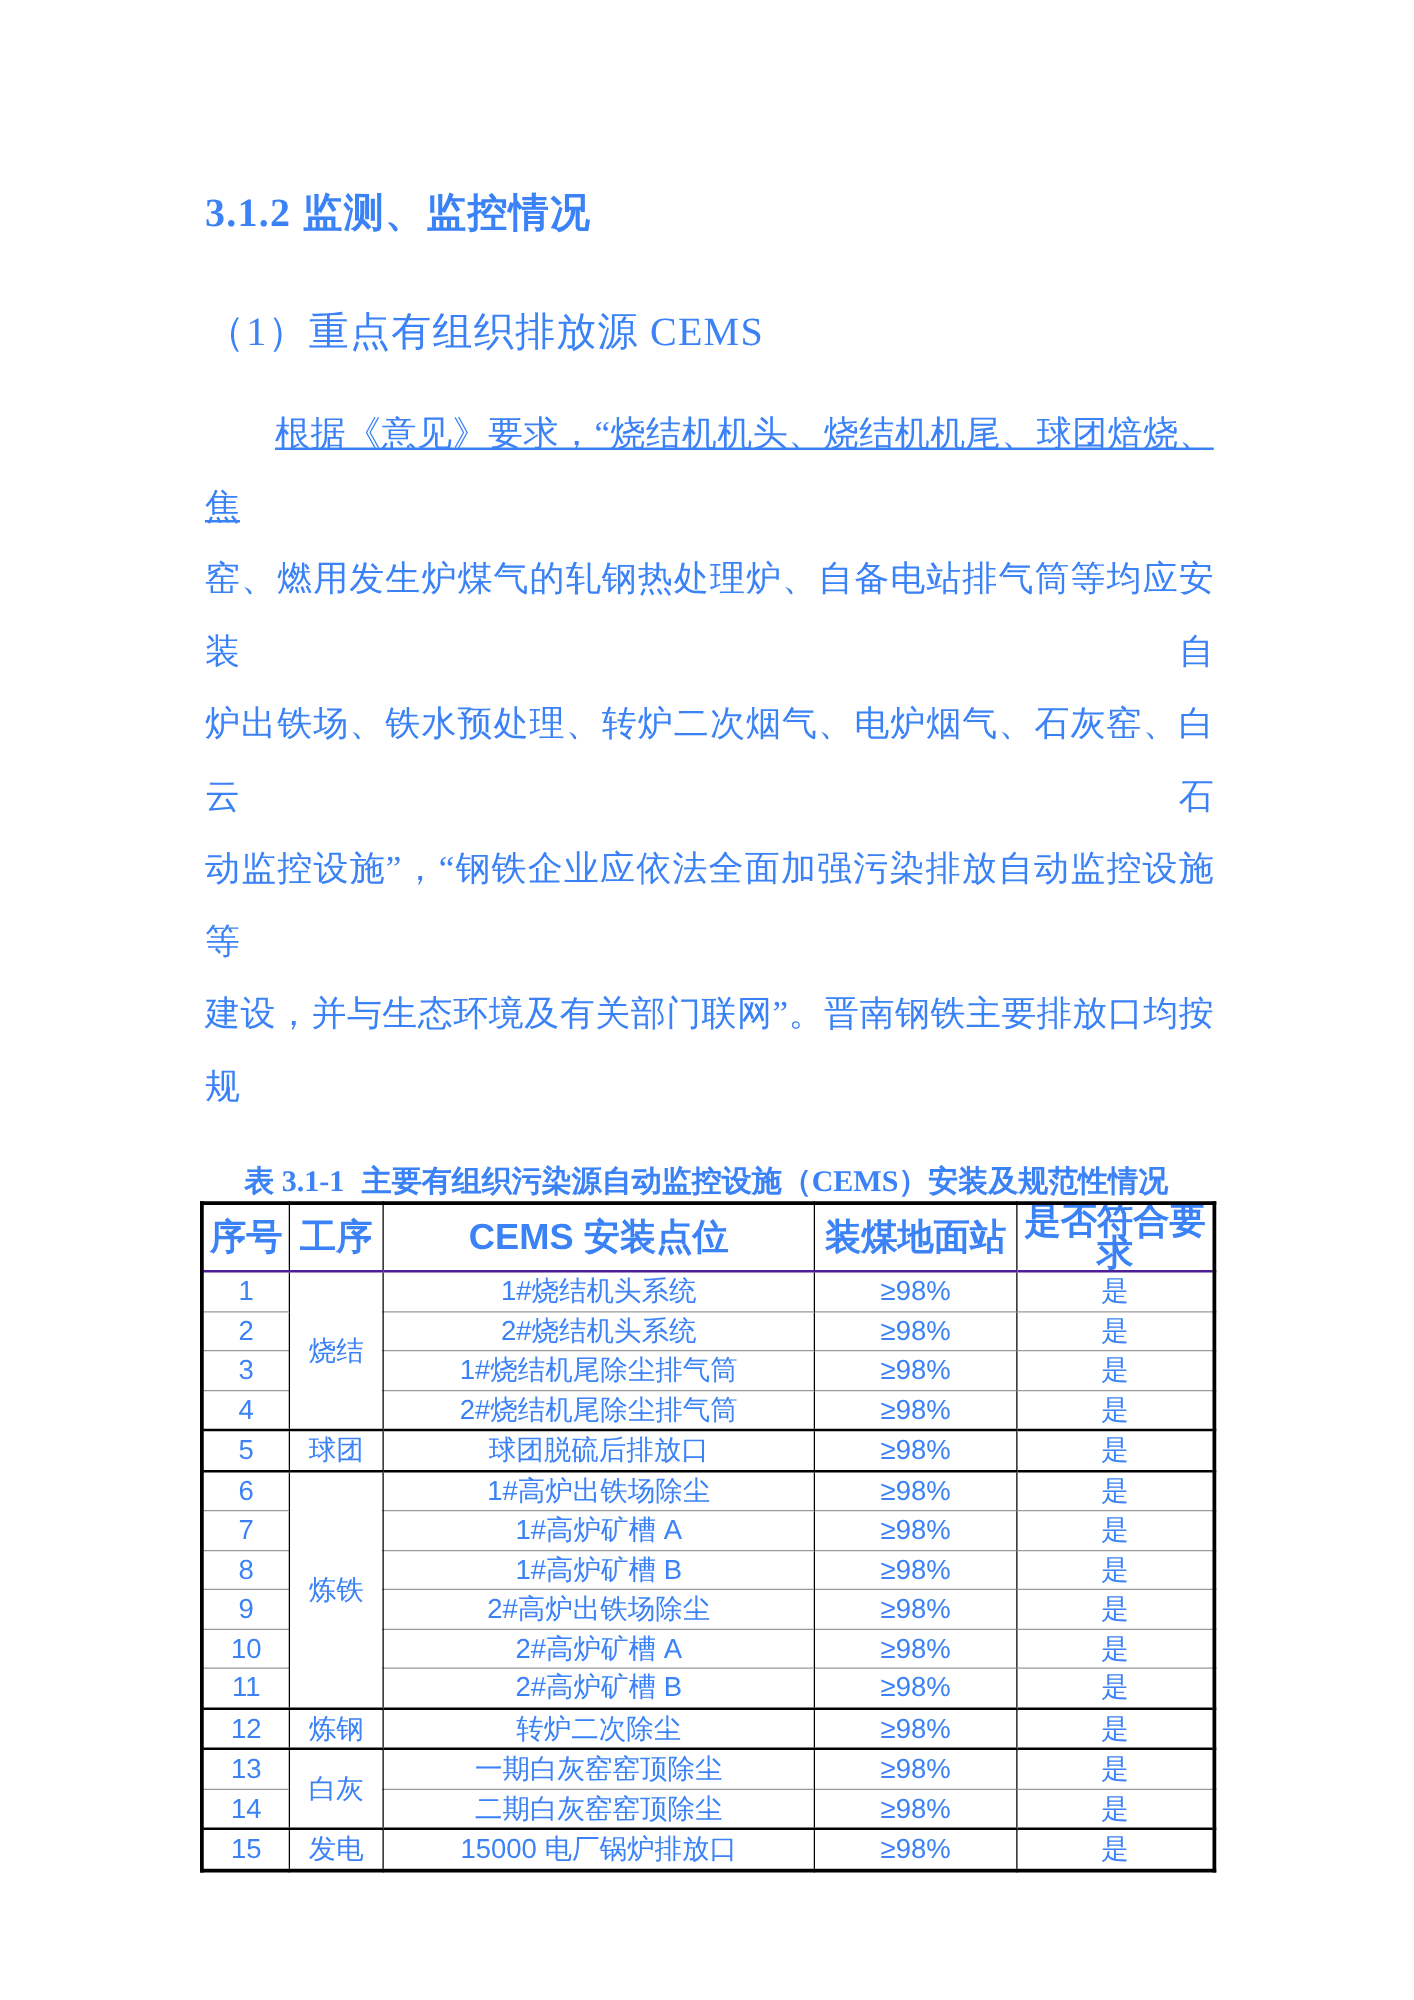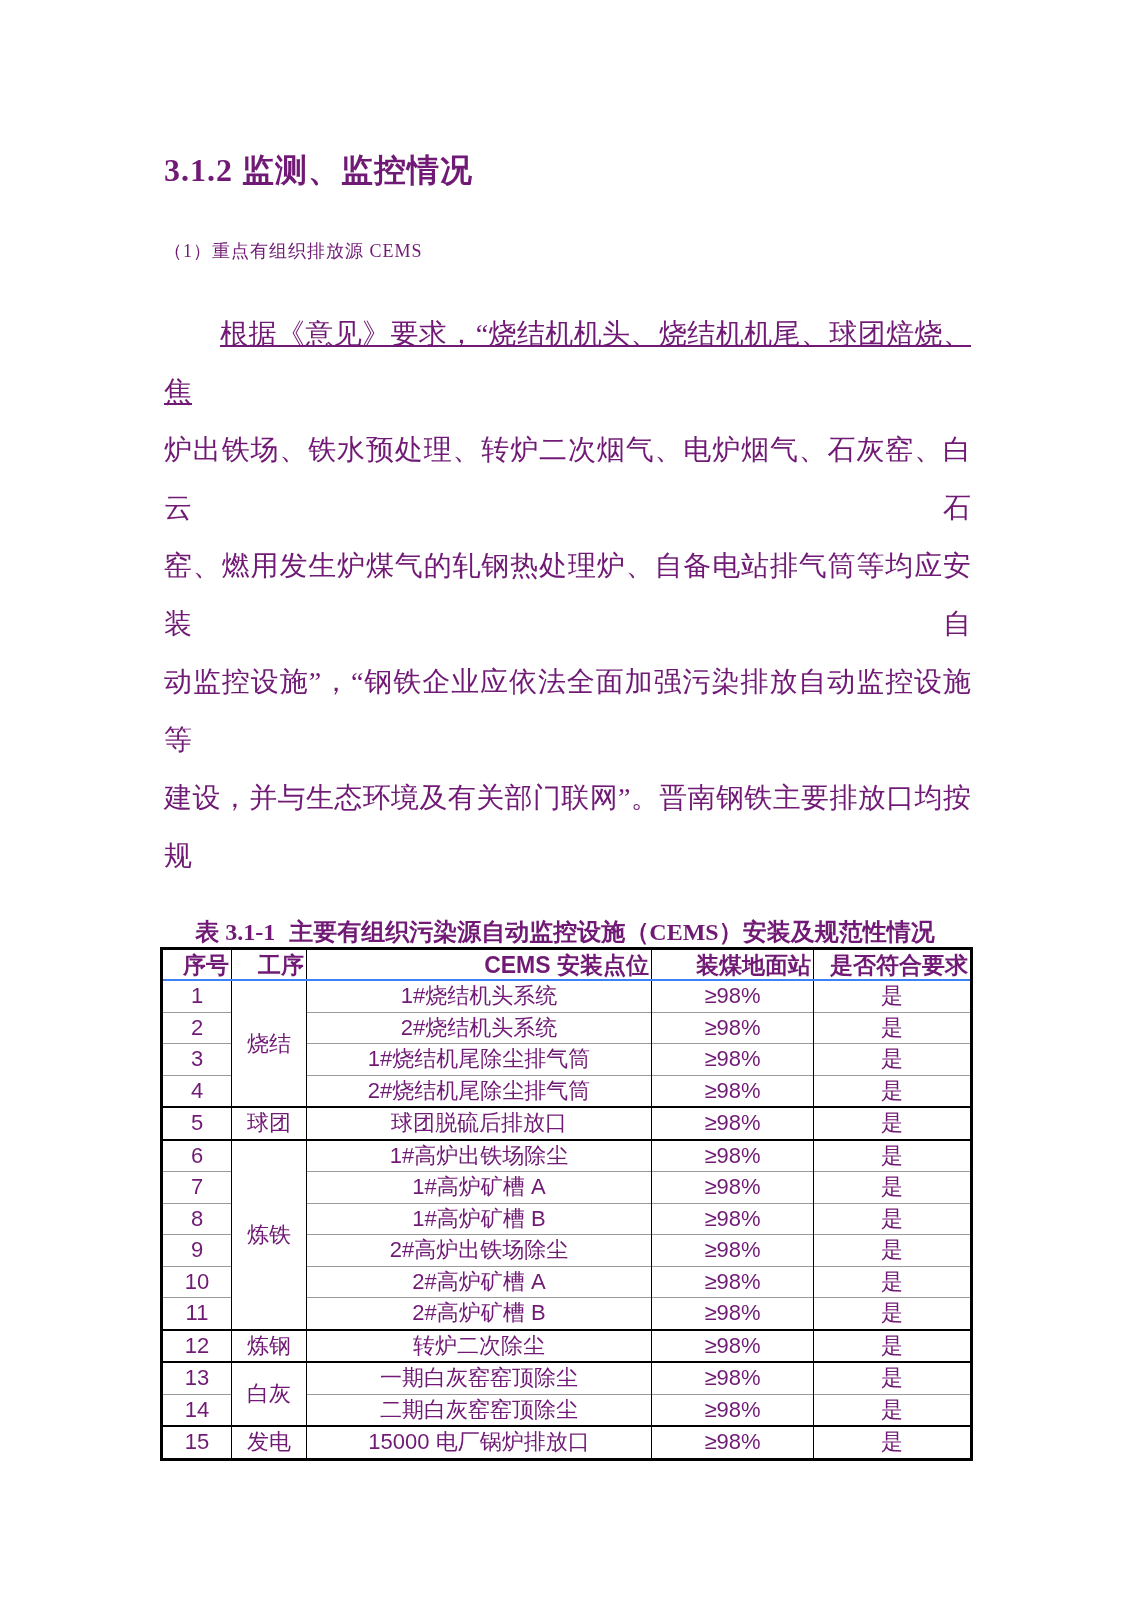--- a/index.html
+++ b/index.html
@@ -1,40 +1,40 @@
 <!DOCTYPE html>
 <html><head>
 <meta charset="utf-8">
 <style>
   html,body{margin:0;padding:0;background:#fff;}
   .page{
     position:relative;
     width:1131px;
     height:1600px;
     background:#ffffff;
-    color:#701a75;
+    color:#3b82f6;
     font-family:"Liberation Serif","DejaVu Serif",serif;
     overflow:hidden;
     box-sizing:border-box;
   }
   .content{
     box-sizing:border-box;
     padding:152px 160px 0 164px;
     width:1131px;
   }
   .heading{
     margin:0;
     font-size:32px;
     line-height:36px;
     font-weight:bold;
     letter-spacing:1px;
   }
   .subhead{
-    margin-top:48px;
-    font-size:18px;
+    margin-top:62px;
+    font-size:32px;
     line-height:30px;
     font-weight:normal;
     letter-spacing:1px;
   }
   .para{margin-top:39px;}
   .pline{
     font-size:28px;
     line-height:58px;
     white-space:nowrap;
   }
@@ -67,26 +67,25 @@
     border-left:1px solid #000;
     border-right:1px solid #000;
     border-top:1px solid #9a9a9a;
     padding:0 2px;
     text-align:center;
     vertical-align:middle;
     overflow:hidden;
   }
   table.cems thead th{
     height:29px;
-    font-size:23px;
+    font-size:29px;
     font-weight:bold;
     border-top:none;
-    border-bottom:2px solid #3b82f6;
+    border-bottom:2px solid #4c1d95;
     line-height:26px;
-    text-align:right;
   }
   table.cems tbody td{
     height:30.5px;
     font-size:22px;
     line-height:26px;
   }
   table.cems tr.g td{border-top:2px solid #000;}
   .c-rate{font-size:21px;}
   .col-no{width:70px;}
   .col-proc{width:75px;}
@@ -99,22 +98,22 @@
 
 <div class="page">
   <div class="content">
 
     <h1 class="heading">3.1.2 监测、监控情况</h1>
 
     <div class="subhead">（1）重点有组织排放源 CEMS</div>
 
     <div class="para">
       <div class="pline just indent">根据《意见》要求，“烧结机机头、烧结机机尾、球团焙烧、焦</div>
+      <div class="pline just">窑、燃用发生炉煤气的轧钢热处理炉、自备电站排气筒等均应安装自</div>
       <div class="pline just">炉出铁场、铁水预处理、转炉二次烟气、电炉烟气、石灰窑、白云石</div>
-      <div class="pline just">窑、燃用发生炉煤气的轧钢热处理炉、自备电站排气筒等均应安装自</div>
       <div class="pline just">动监控设施”，“钢铁企业应依法全面加强污染排放自动监控设施等</div>
       <div class="pline just">建设，并与生态环境及有关部门联网”。晋南钢铁主要排放口均按规</div>
     </div>
 
     <div class="caption">
       <span class="cap-prefix">表 3.1-1</span><span>主要有组织污染源自动监控设施（CEMS）安装及规范性情况</span>
     </div>
 
     <table class="cems">
       <colgroup>

